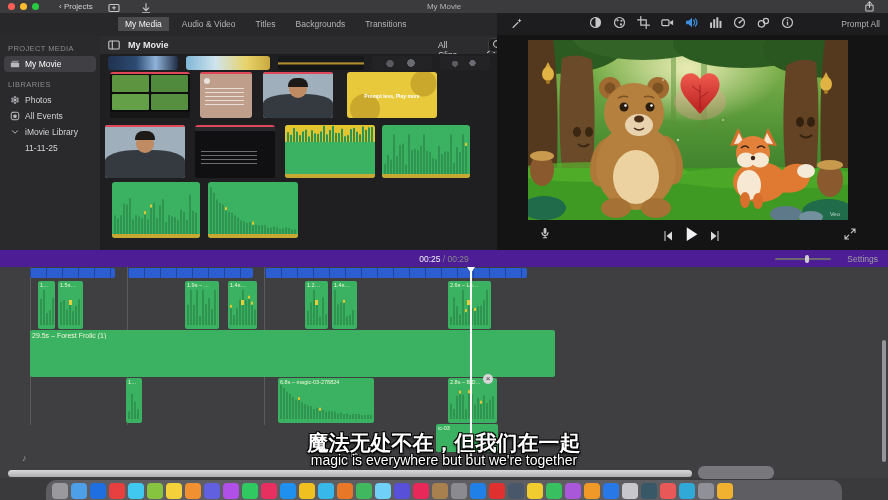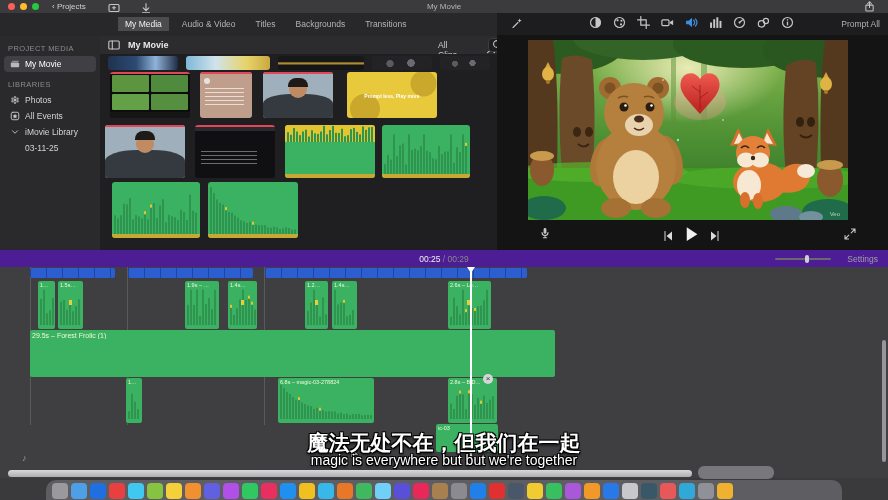--- a/index.html
+++ b/index.html
@@ -3,21 +3,21 @@
 <meta charset="utf-8">
 <style>
   html,body{margin:0;padding:0;background:#000;}
   #app{position:relative;width:888px;height:500px;overflow:hidden;
        font-family:"Liberation Sans","DejaVu Sans",sans-serif;background:#3a3a3c;
        -webkit-font-smoothing:antialiased;}
   .abs{position:absolute;}
   
   #menubar{left:0;top:0;width:888px;height:13px;background:#3b3b3d;color:#d8d8da;font-size:8px;}
   .tl-dot{position:absolute;top:3px;width:7px;height:7px;border-radius:50%;}
-  #back-btn{position:absolute;left:52px;top:2px;color:#d0d0d2;}
+  #back-btn{position:absolute;left:59px;top:2px;color:#d0d0d2;}
   #win-title{position:absolute;left:0;right:0;top:2px;text-align:center;color:#b4b4b6;}
   
   #topstrip{left:0;top:13px;width:497px;height:23px;background:#28282a;border-bottom:1px solid #161617;}
   #tabs{position:absolute;left:118px;top:4px;display:flex;gap:6px;font-size:8.5px;color:#b3b3b6;}
   .tab{padding:2px 7px;border-radius:0;cursor:default;white-space:nowrap;}
   .tab.sel{background:#4c4c4f;color:#f2f2f3;}
   
   #sidebar{left:0;top:36px;width:100px;height:214px;background:#2a2a2c;border-right:1px solid #1a1a1b;color:#d4d4d6;font-size:8.5px;}
   .side-hdr{color:#8b8b90;font-size:7.5px;letter-spacing:.4px;margin:8px 0 3px 8px;}
   .side-item{display:flex;align-items:center;gap:5px;padding:3px 6px;margin:0 4px;border-radius:4px;}
@@ -151,21 +151,21 @@
       <div class="side-item">
         <span>
           <svg width="10" height="10" viewBox="0 0 12 12">
             <path d="M3 4.5 6 7.5 9 4.5" stroke="#c6c6c9" stroke-width="1.1" fill="none" stroke-linecap="round"></path>
           </svg>
         </span>
         <span>iMovie Library</span>
       </div>
       <div class="side-item">
         <span class="ind"></span>
-        <span>03-11-25</span>
+        <span>11-11-25</span>
       </div>
     </div>
 
   <div id="bheader" class="abs">
     <span class="abs" style="left:8px;top:3px">
         <svg width="12" height="12" viewBox="0 0 12 12">
           <rect x=".8" y="2" width="10.4" height="8" rx="1" stroke="#c6c6c9" stroke-width="1.1" fill="none" stroke-linecap="round"></rect>
           <path d="M4.3 2v8" stroke="#c6c6c9" stroke-width="1.1" fill="none" stroke-linecap="round"></path>
         </svg>
       </span>

